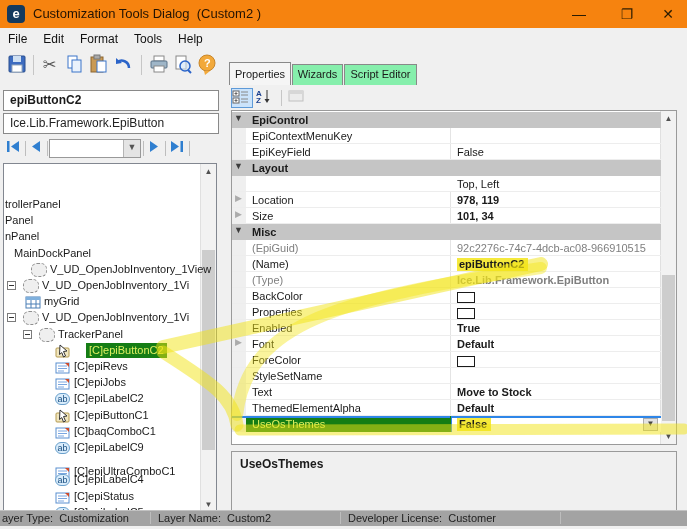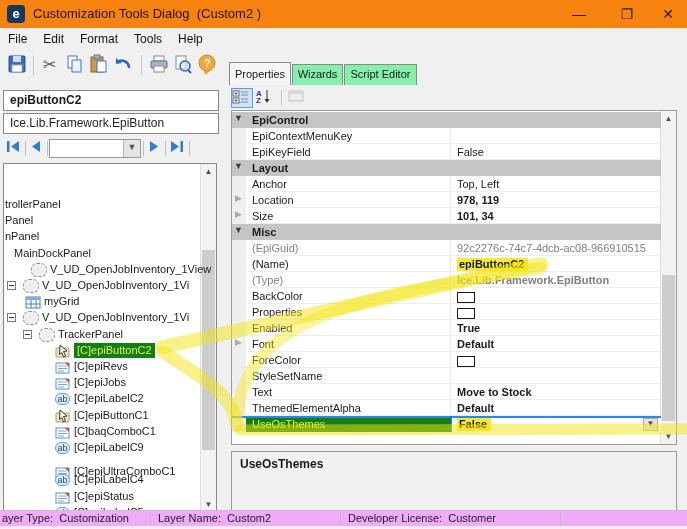--- a/index.html
+++ b/index.html
@@ -75,21 +75,21 @@
              box-sizing:border-box;text-align:center;line-height:10px;font-size:8px;color:#444;}
   
   .vscroll{position:absolute;top:0;width:16px;background:#f2f2f2;border-left:1px solid #e0e0e0;box-sizing:border-box;}
   .sb-arrow{position:absolute;left:0;width:15px;height:15px;text-align:center;font-size:8px;color:#505050;line-height:15px;}
   .sb-thumb{position:absolute;left:1px;width:13px;background:#cdcdcd;}
   
   .descpanel{position:absolute;left:231px;top:451px;width:446px;height:61px;background:#f0f0f0;
              border:1px solid #9a9a9a;box-sizing:border-box;}
   .desc-title{position:absolute;left:8px;top:5px;font-weight:bold;font-size:12px;}
   
-  .statusbar{position:absolute;left:0;top:510px;width:687px;height:15px;background:#f0abfc;border-top:1px solid #c2c2c2;}
+  .statusbar{position:absolute;left:0;top:510px;width:687px;height:15px;background:#a3a3a3;border-top:1px solid #c2c2c2;}
   .sb-seg{position:absolute;top:1px;line-height:13px;color:#222;white-space:pre;}
   .sb-sep{position:absolute;top:1px;width:1px;height:12px;background:#bdbdbd;}
   
   .overlay{position:absolute;left:0;top:0;z-index:60;pointer-events:none;}
 </style>
 </head>
 <body>
 
 <div id="win">
 
@@ -215,21 +215,21 @@
       <div class="tr-row" style="top: 163px; padding-left: 38px;">
         <span class="tr-exp" style="left: 19px;"></span>
         <span class="tr-icon icon-panel" style="left: 35px;"></span>
         <span class="tr-label" style="left: 54px;">TrackerPanel</span>
       </div>
       <div class="tr-row" style="top: 179px;">
         <span class="tr-icon" style="left: 51px;"><svg width="16" height="15">
             <rect x="1" y="4" width="13" height="9" rx="1" fill="#f0e6c0" stroke="#b59a4e"></rect>
             <path d="M5,1 L12,7 L8.5,7.5 L10.5,12 L8.5,13 L6.8,8.6 L4.5,10.5 Z" fill="#fff" stroke="#333"></path>
           </svg></span>
-        <span class="tr-label sel" style="left: 70px;">[C]epiButtonC2</span>
+        <span class="tr-label sel" style="left: 82px;">[C]epiButtonC2</span>
       </div>
       <div class="tr-row" style="top: 195px;">
         <span class="tr-icon" style="left: 51px;"><svg width="16" height="15">
             <rect x="1" y="3" width="13" height="10" fill="#fff" stroke="#5a8fd0"></rect>
             <line x1="3" y1="6" x2="12" y2="6" stroke="#7aa6e0"></line>
             <line x1="3" y1="8.5" x2="12" y2="8.5" stroke="#7aa6e0"></line>
             <line x1="3" y1="11" x2="9" y2="11" stroke="#7aa6e0"></line>
             <path d="M10,3 L14,3 L14,7 Z" fill="#d04a2a"></path>
           </svg></span>
         <span class="tr-label" style="left: 70px;">[C]epiRevs</span>
@@ -354,21 +354,20 @@
         <span class="pg-value"><span>False</span></span>
       </div>
       <div class="pg-row cat" style="top: 49px;">
         <span class="pg-gutter">
           <span class="pg-chev">▼</span>
         </span>
         <span class="pg-name"><span>Layout</span></span>
       </div>
       <div class="pg-row item" style="top: 65px;">
         <span class="pg-gutter"></span>
-        <span class="pg-name"><span>Anchor</span></span>
         <span class="pg-value"><span>Top, Left</span></span>
       </div>
       <div class="pg-row item" style="top: 81px;">
         <span class="pg-gutter">
           <span class="pg-expander">▶</span>
         </span>
         <span class="pg-name"><span>Location</span></span>
         <span class="pg-value"><span class="bold">978, 119</span></span>
       </div>
       <div class="pg-row item" style="top: 97px;">

